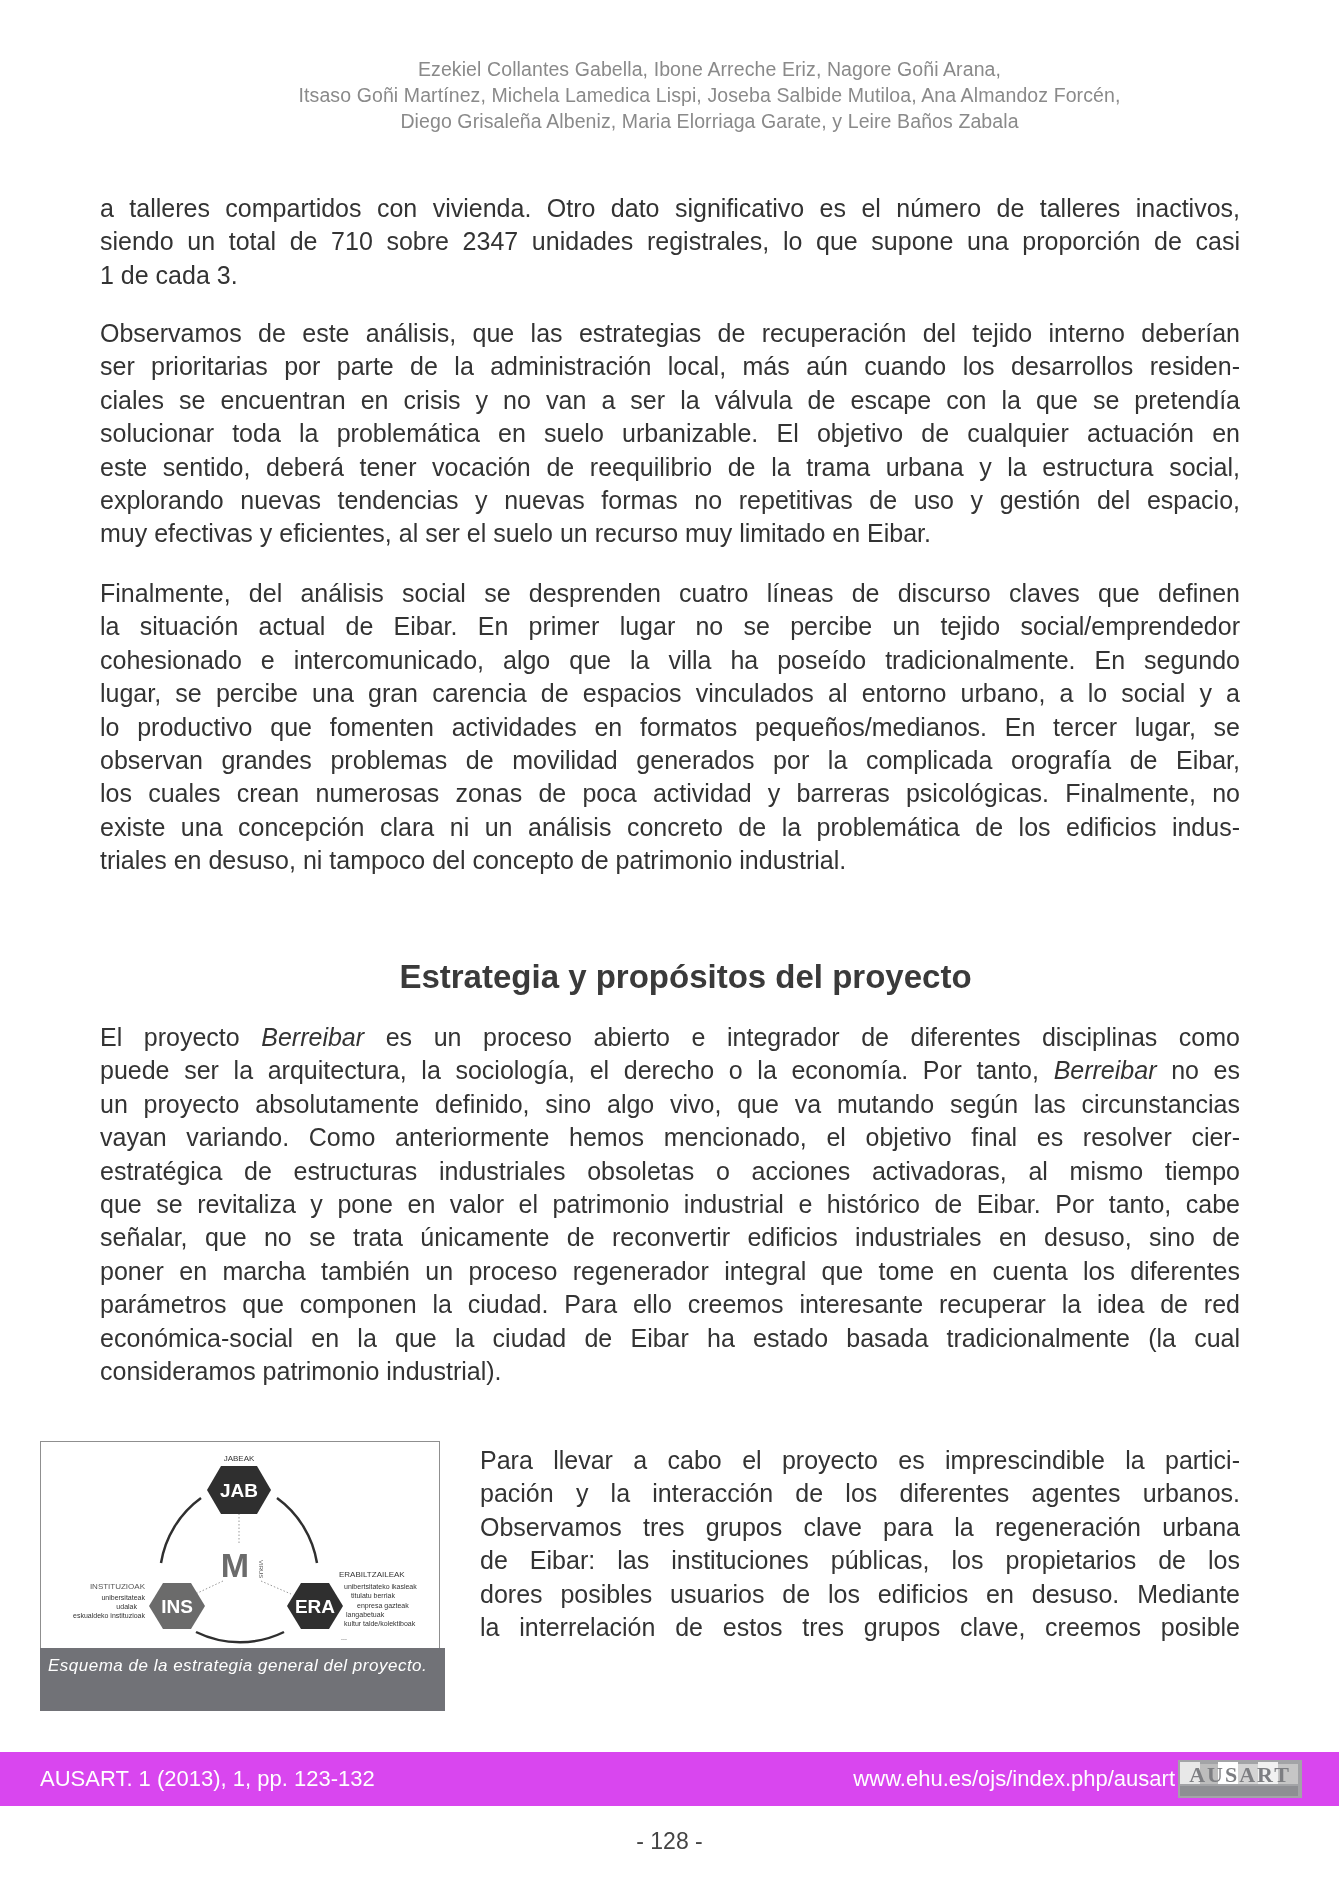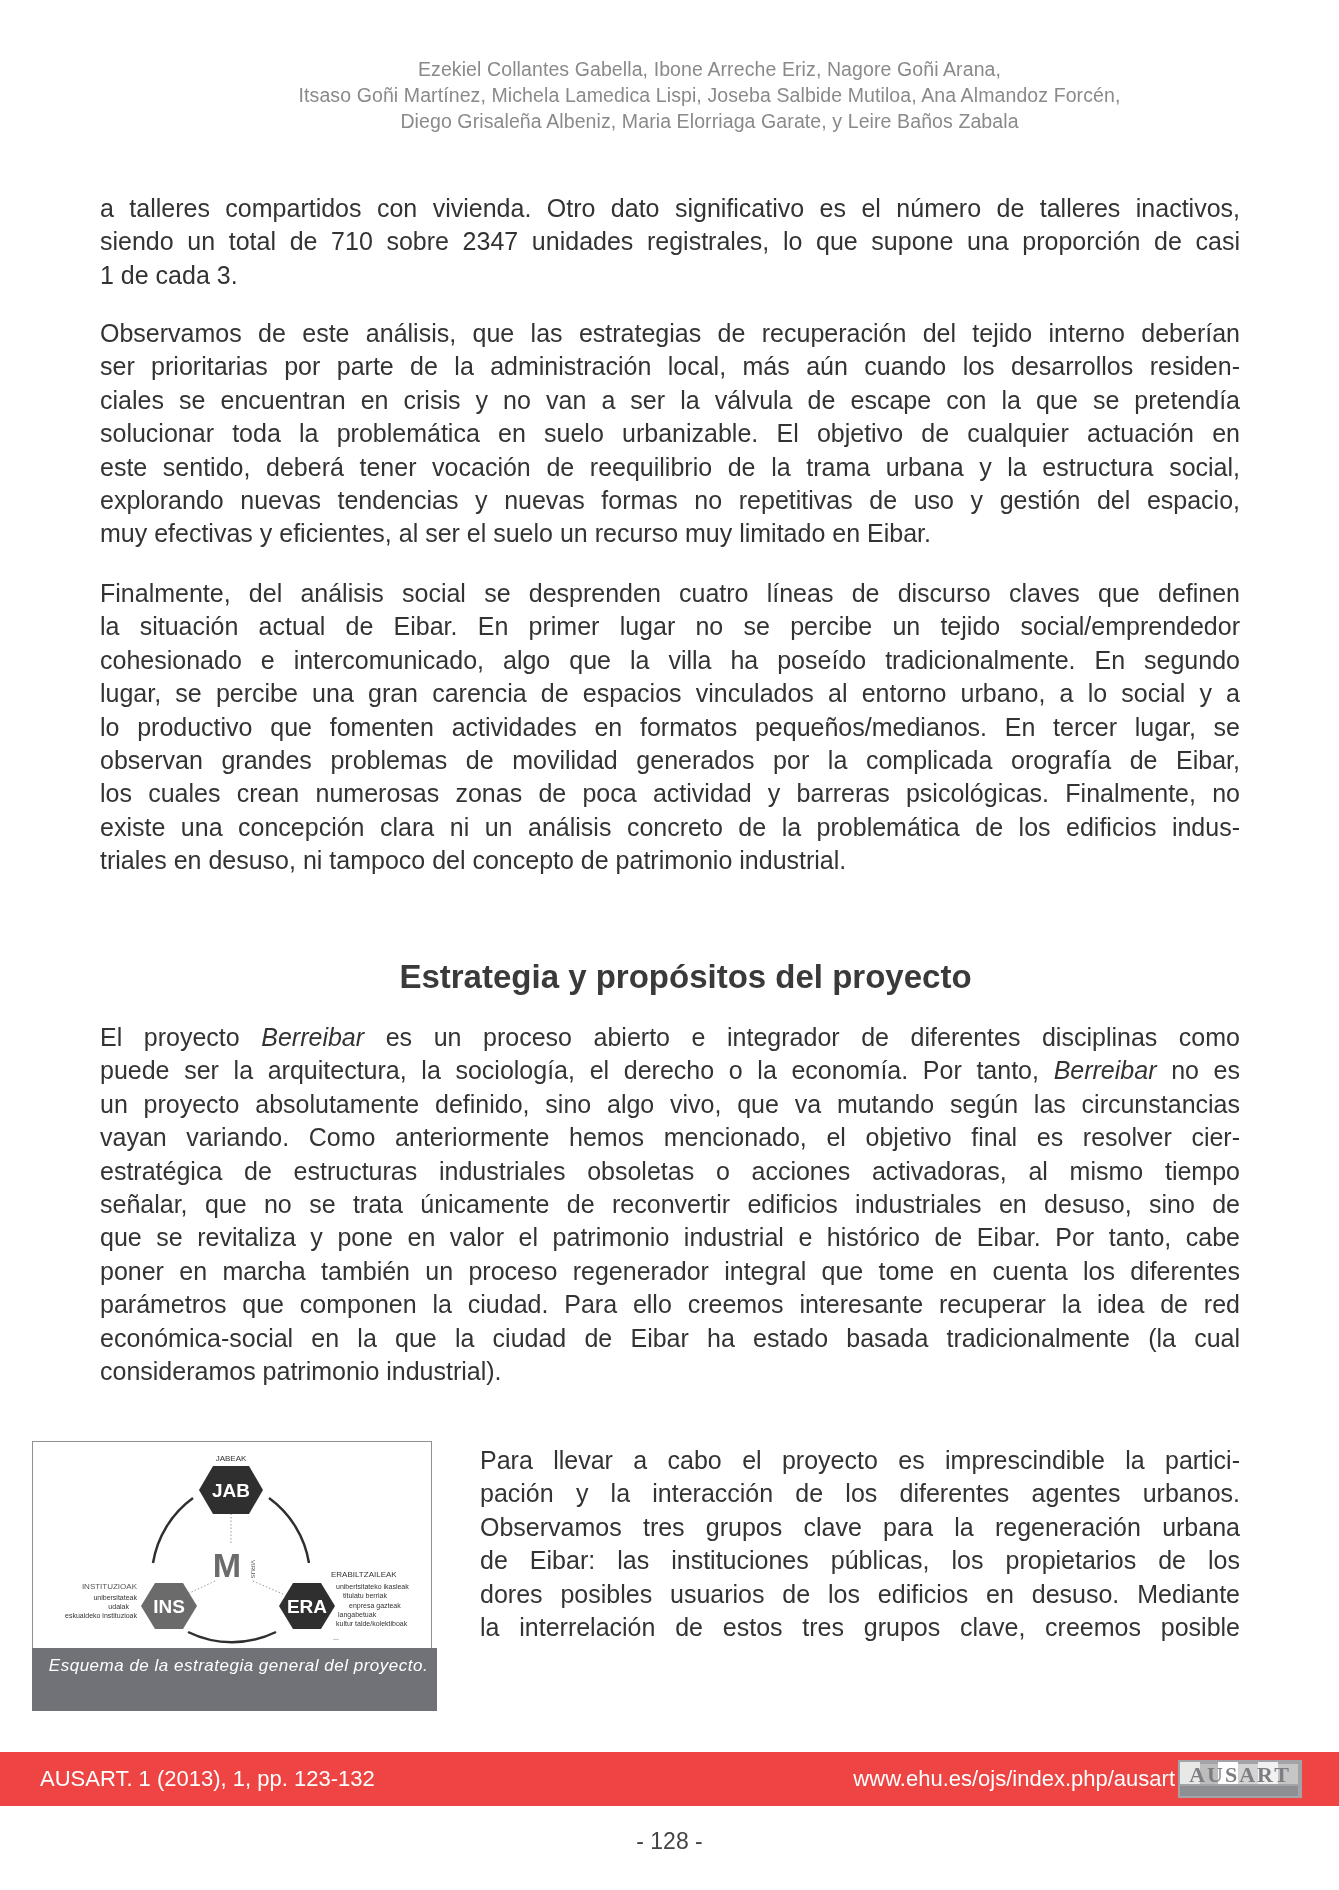--- a/index.html
+++ b/index.html
@@ -11,28 +11,28 @@
   .body-text { position:absolute; left:100px; width:1140px; font-size:25px;
                line-height:33.4px; color:#333; text-align:justify; }
   .body-text .line { display:block; text-align:justify; text-align-last:justify; white-space:nowrap; }
   .body-text .line.last { text-align-last:left; }
   #p1 { top:192px; }
   #p2 { top:317px; }
   #p3 { top:577px; }
   #p4 { top:1021px; }
   .heading { position:absolute; left:0; width:1339px; top:942px; text-align:center;
              font-size:33px; font-weight:bold; color:#3a3a3a; }
-  .figure { position:absolute; left:32px; top:1441px; width:404px; height:240px;text-align:center; }
+  .figure { position:absolute; left:40px; top:1441px; width:404px; height:240px; }
   .fig-frame { position:absolute; left:0; top:0; width:398px; height:206px;
                border:1px solid #8f8f8f; background:#fff; }
   .fig-caption { position:absolute; left:0; top:207px; width:405px; height:63px;
                  background:#717277; color:#ffffff; font-size:17px; line-height:23px;
                  padding:6px 0 0 8px; box-sizing:border-box; letter-spacing:0.5px;font-style:italic; }
   #p5 { left:480px; width:760px; top:1444px; }
-  .footer-bar { position:absolute; left:0; top:1752px; width:1339px; height:54px; background:#ef4444; }
+  .footer-bar { position:absolute; left:0; top:1752px; width:1339px; height:54px; background:#d946ef; }
   .footer-left { position:absolute; left:40px; top:14px; color:#fff; font-size:22px; }
   .footer-right { position:absolute; right:164px; top:14px; color:#fff; font-size:22px; }
   .logo { position:absolute; left:1178px; top:8px; width:124px; height:38px; }
   .page-num { position:absolute; left:0; top:1828px; width:1339px; text-align:center;
               color:#444; font-size:23px; }
   em { font-style:italic; }
 </style>
 </head>
 <body>
 
@@ -71,22 +71,22 @@
 </div>
 
 <h2 class="heading" style="margin:16px;">Estrategia y propósitos del proyecto</h2>
 
 <div class="body-text" id="p4">
   <span class="line"><span>El proyecto </span><em>Berreibar</em><span> es un proceso abierto e integrador de diferentes disciplinas como</span></span>
   <span class="line"><span>puede ser la arquitectura, la sociología, el derecho o la economía. Por tanto, </span><em>Berreibar</em><span> no es</span></span>
   <span class="line">un proyecto absolutamente definido, sino algo vivo, que va mutando según las circunstancias</span>
   <span class="line">vayan variando. Como anteriormente hemos mencionado, el objetivo final es resolver cier-</span>
   <span class="line">estratégica de estructuras industriales obsoletas o acciones activadoras, al mismo tiempo</span>
+  <span class="line">que se revitaliza y pone en valor el patrimonio industrial e histórico de Eibar. Por tanto, cabe</span>
   <span class="line">señalar, que no se trata únicamente de reconvertir edificios industriales en desuso, sino de</span>
-  <span class="line">que se revitaliza y pone en valor el patrimonio industrial e histórico de Eibar. Por tanto, cabe</span>
   <span class="line">poner en marcha también un proceso regenerador integral que tome en cuenta los diferentes</span>
   <span class="line">parámetros que componen la ciudad. Para ello creemos interesante recuperar la idea de red</span>
   <span class="line">económica-social en la que la ciudad de Eibar ha estado basada tradicionalmente (la cual</span>
   <span class="line last">consideramos patrimonio industrial).</span>
 </div>
 
 <div class="figure">
   <div class="fig-frame">
     <svg width="398" height="206" viewBox="0 0 398 206">
 

